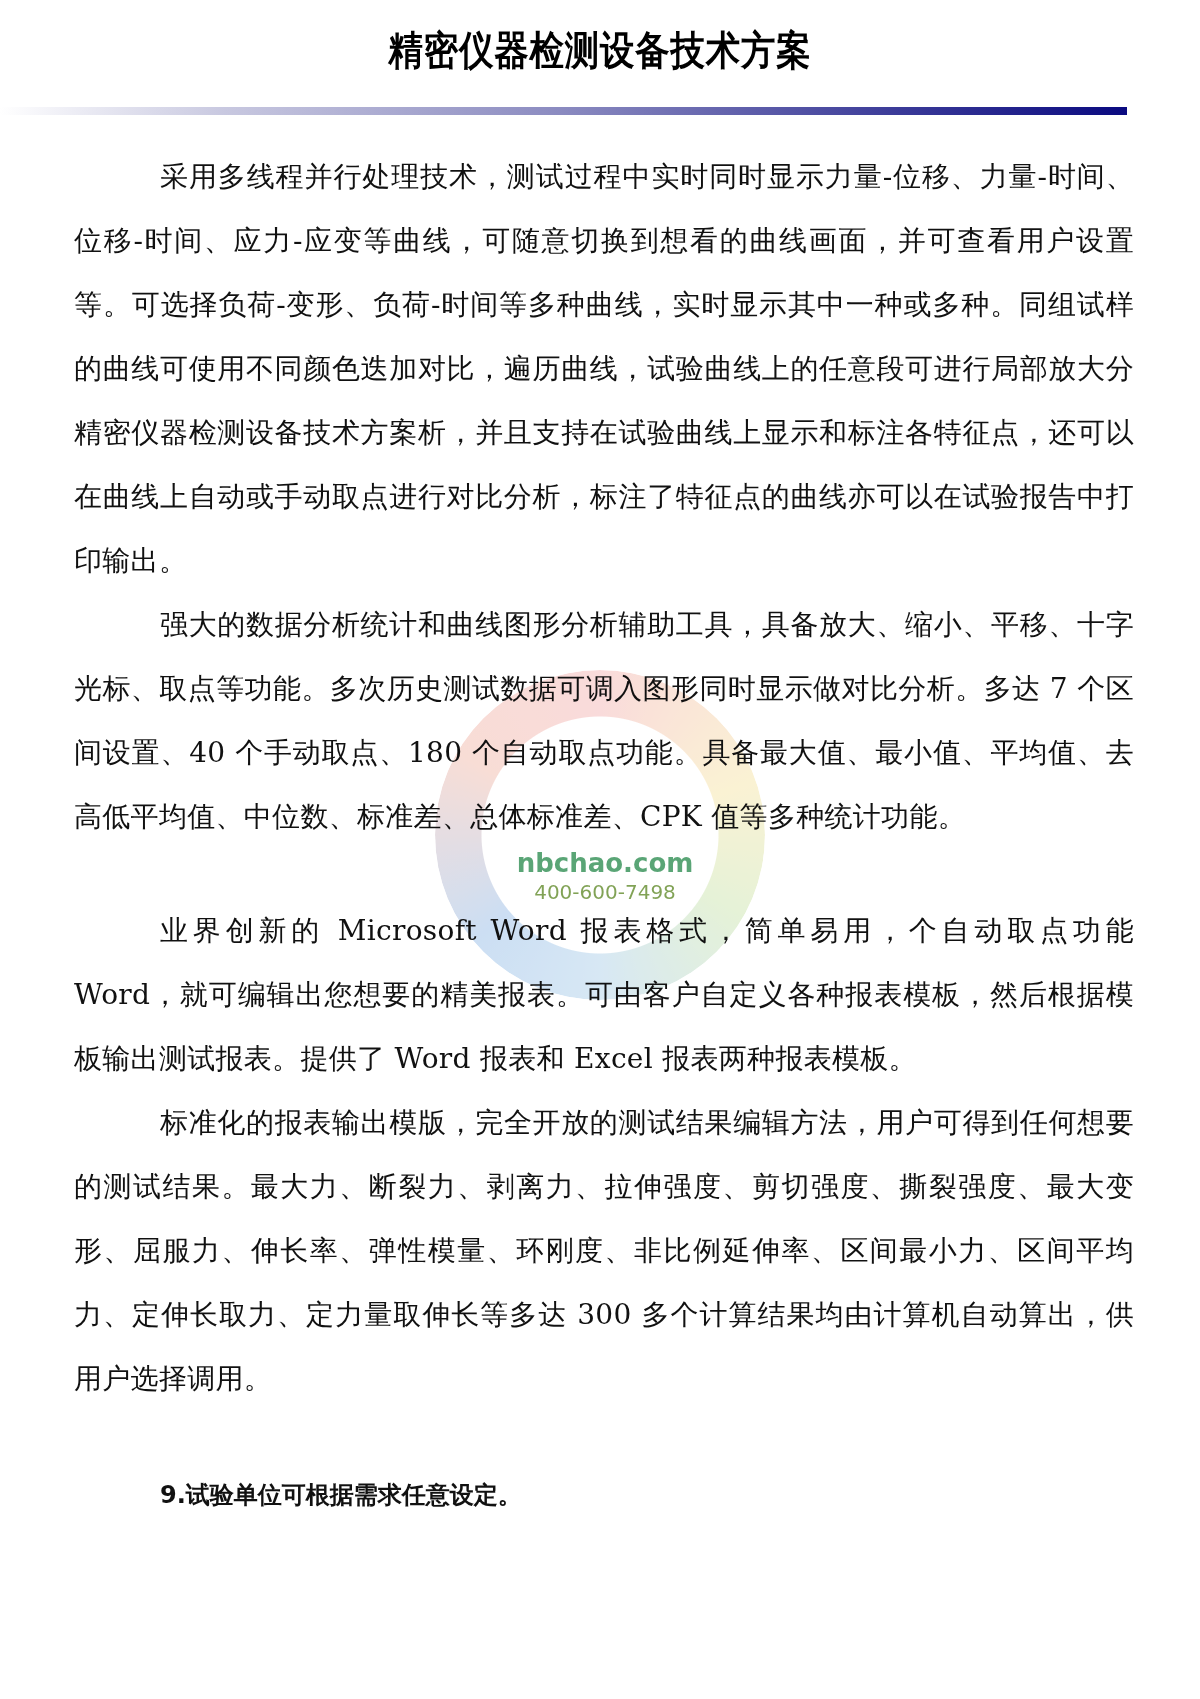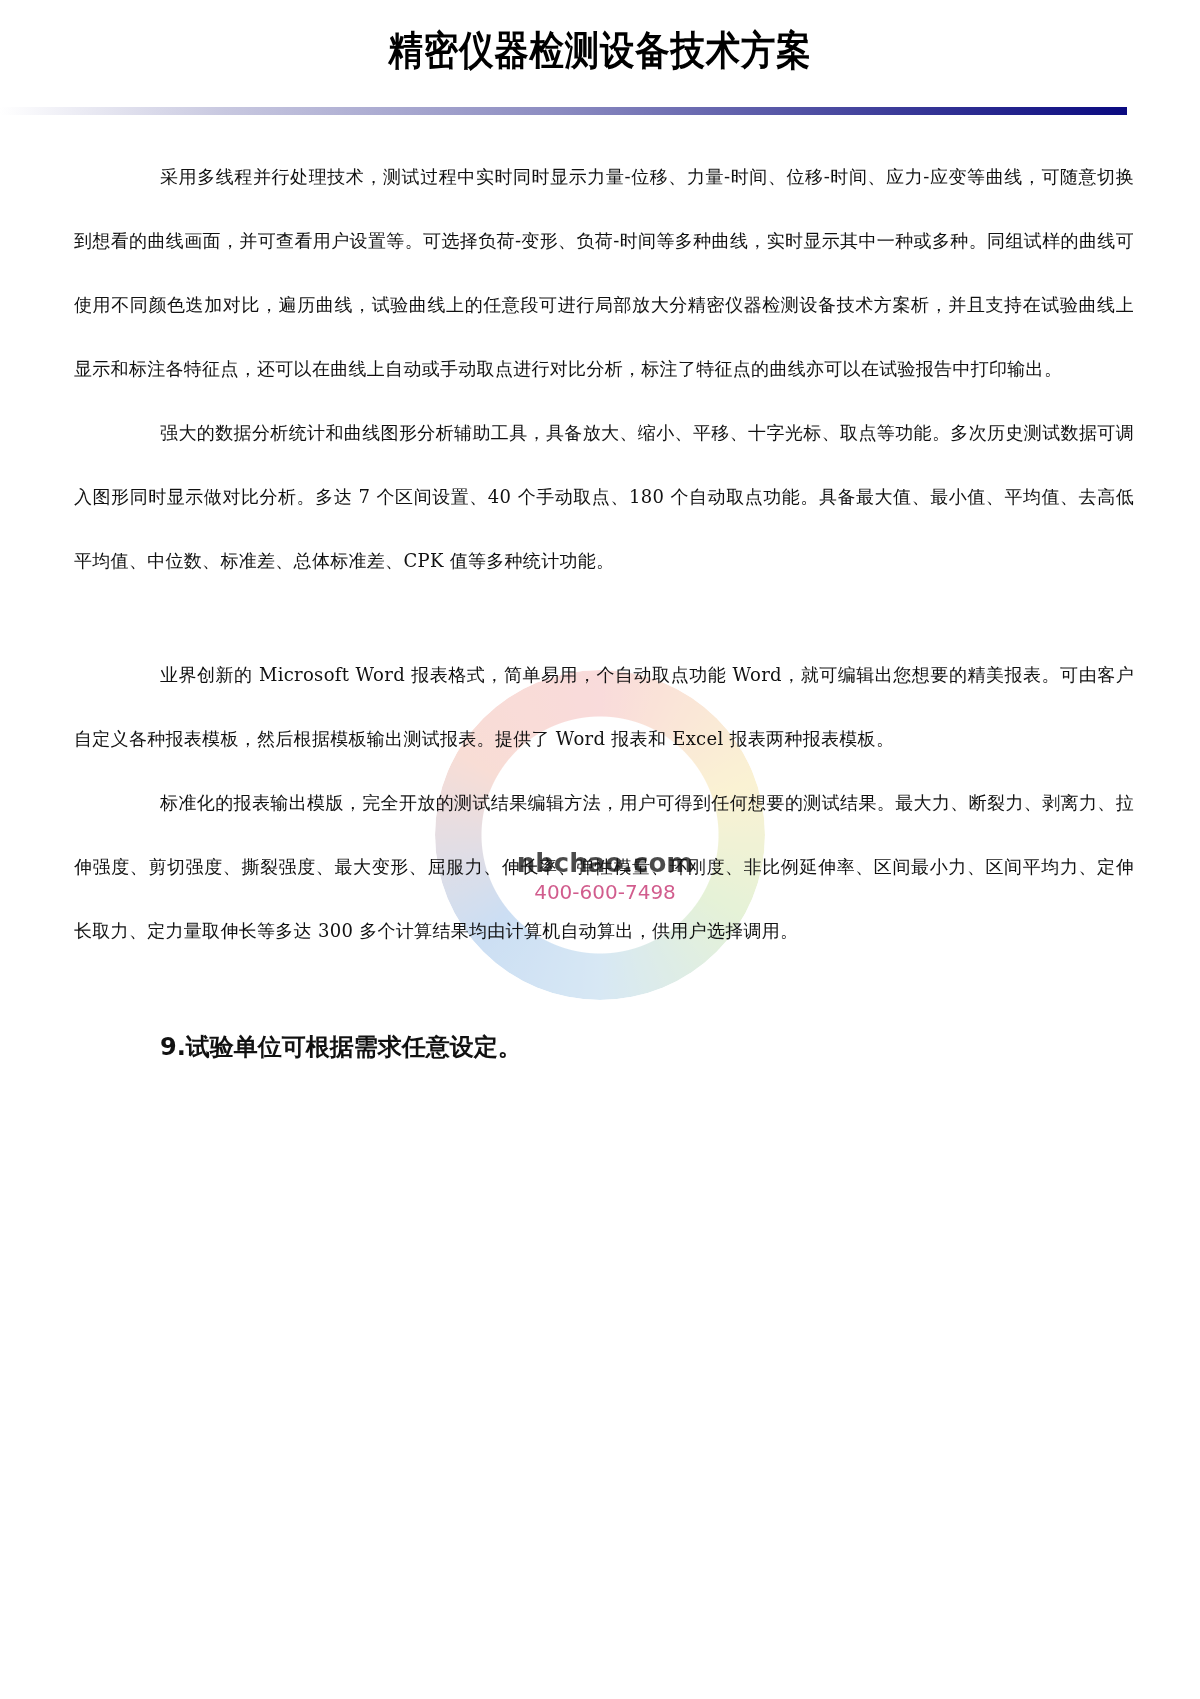--- a/index.html
+++ b/index.html
@@ -72,42 +72,42 @@
       letter-spacing: 4px;
     }
     .watermark .wm-site {
       position: absolute;
       left: 0; width: 360px;
       top: 188px;
       text-align: center;
       font-family: "DejaVu Sans", sans-serif;
       font-weight: bold;
       font-size: 26px;
-      color: #000000;
+      color: #15803d;
       opacity: 0.7;
     }
     .watermark .wm-phone {
       position: absolute;
       left: 0; width: 360px;
       top: 220px;
       text-align: center;
       font-family: "DejaVu Sans", sans-serif;
       font-size: 20px;
-      color: #be185d;
+      color: #4d7c0f;
       opacity: 0.7;
     }
     .content {
       position: absolute;
       left: 74px;
       top: 145px;
       width: 1060px;
     }
     .para {
       margin: 0;
-      font-size: 18px;
+      font-size: 28px;
       line-height: 64px;
       text-indent: 86px;
       text-align: justify;
       letter-spacing: 0.3px;
     }
     .heading {
       margin: 0;
       padding-left: 86px;
       font-family: "DejaVu Sans", "Liberation Sans", sans-serif;
       font-weight: bold;

